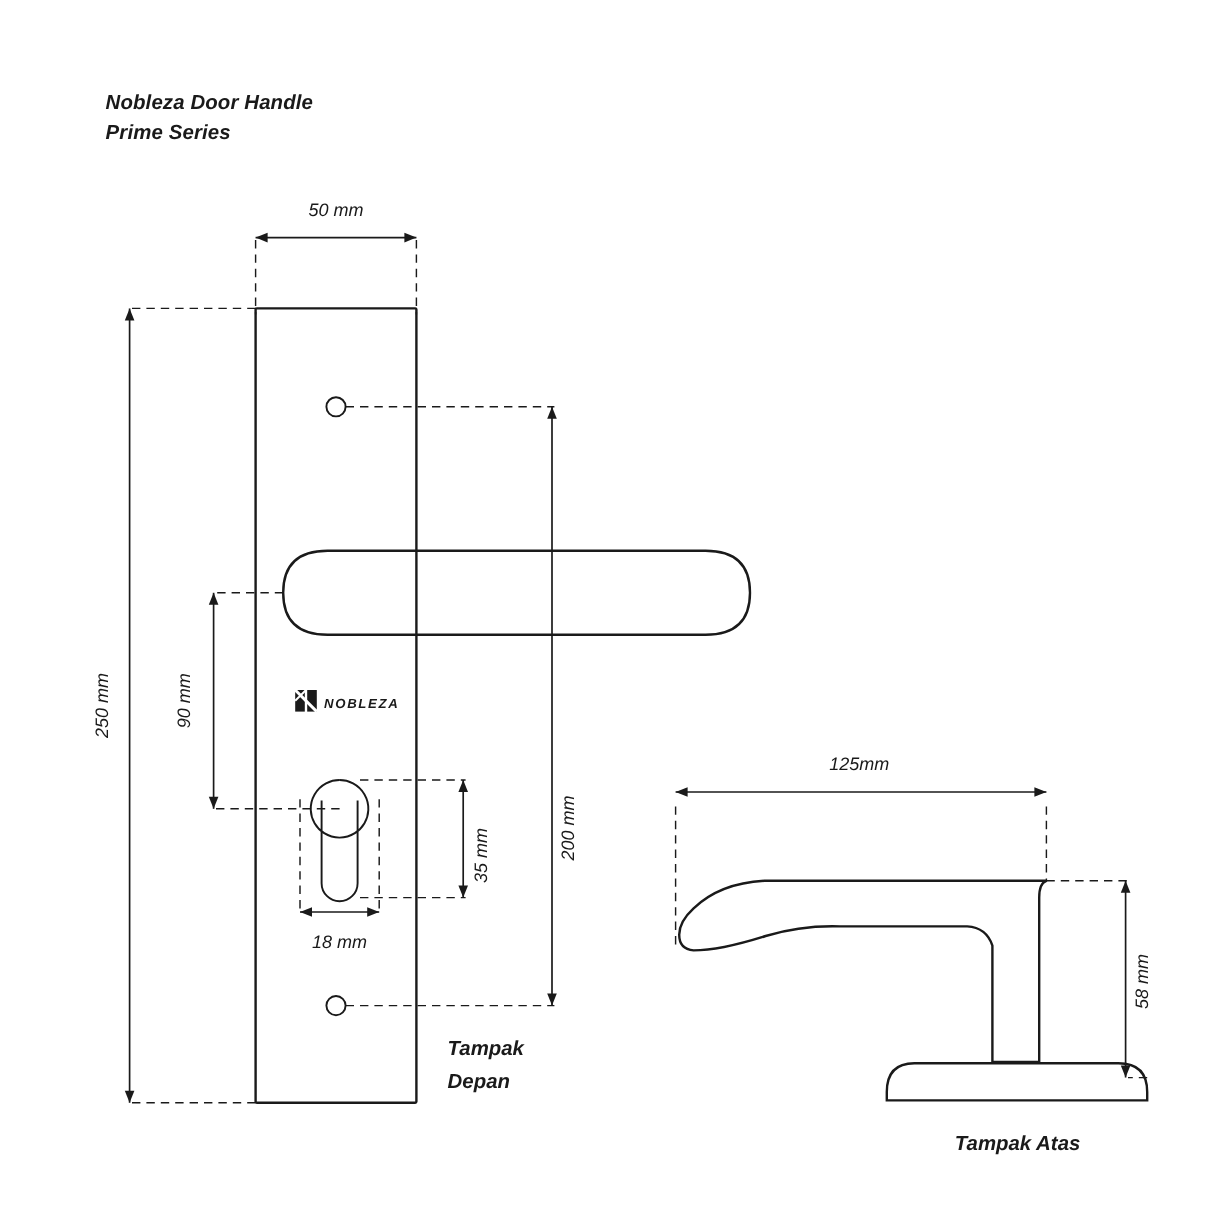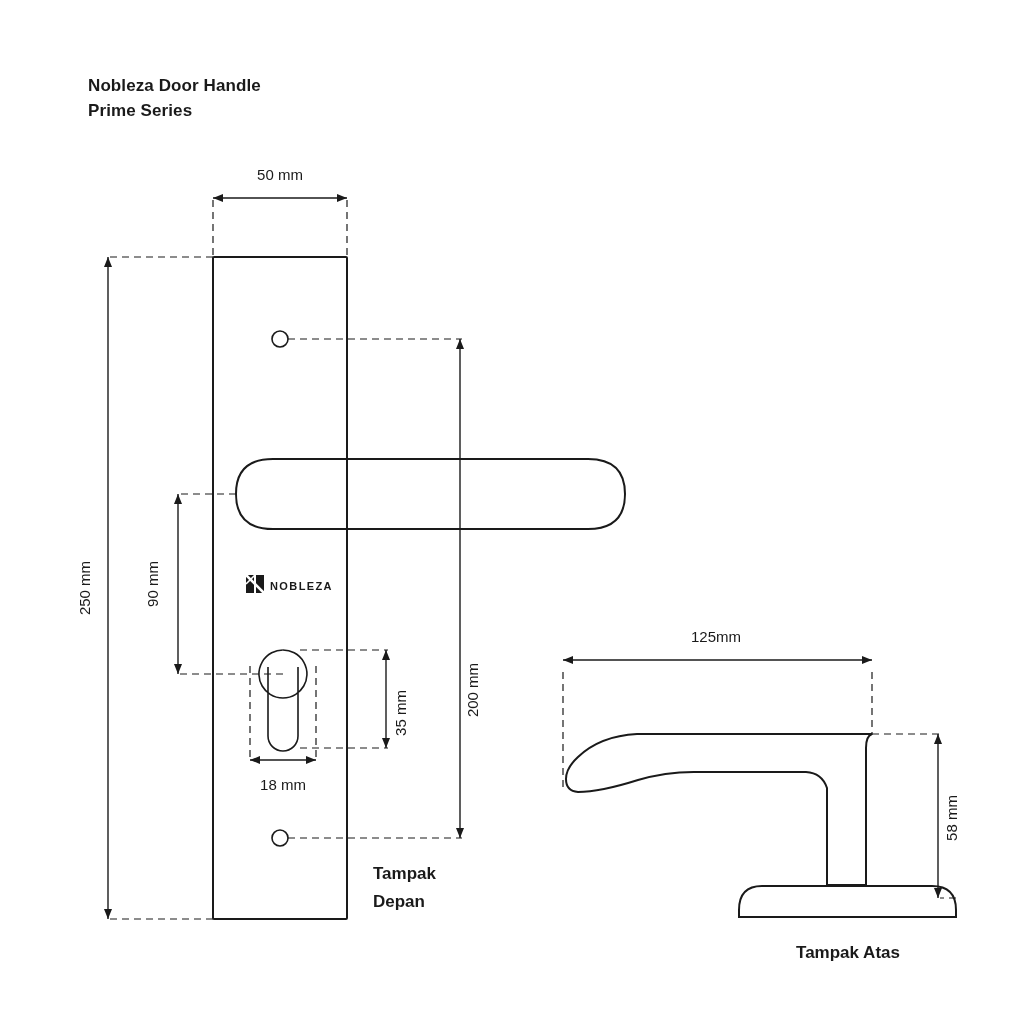--- a/index.html
+++ b/index.html
@@ -8,20 +8,21 @@
     background: #ffffff;
   }
   #page {
     position: relative;
     width: 1024px;
     height: 1000px;
     background: #ffffff;
     font-family: "Liberation Sans", sans-serif;
     color: #1a1a1a;
     overflow: hidden;
+    font-style: italic;
   }
   .title {
     position: absolute;
     left: 88px;
     top: 74px;
     font-size: 17px;
     font-weight: bold;
     line-height: 1.45;
     letter-spacing: 0.1px;
     white-space: pre-line;

